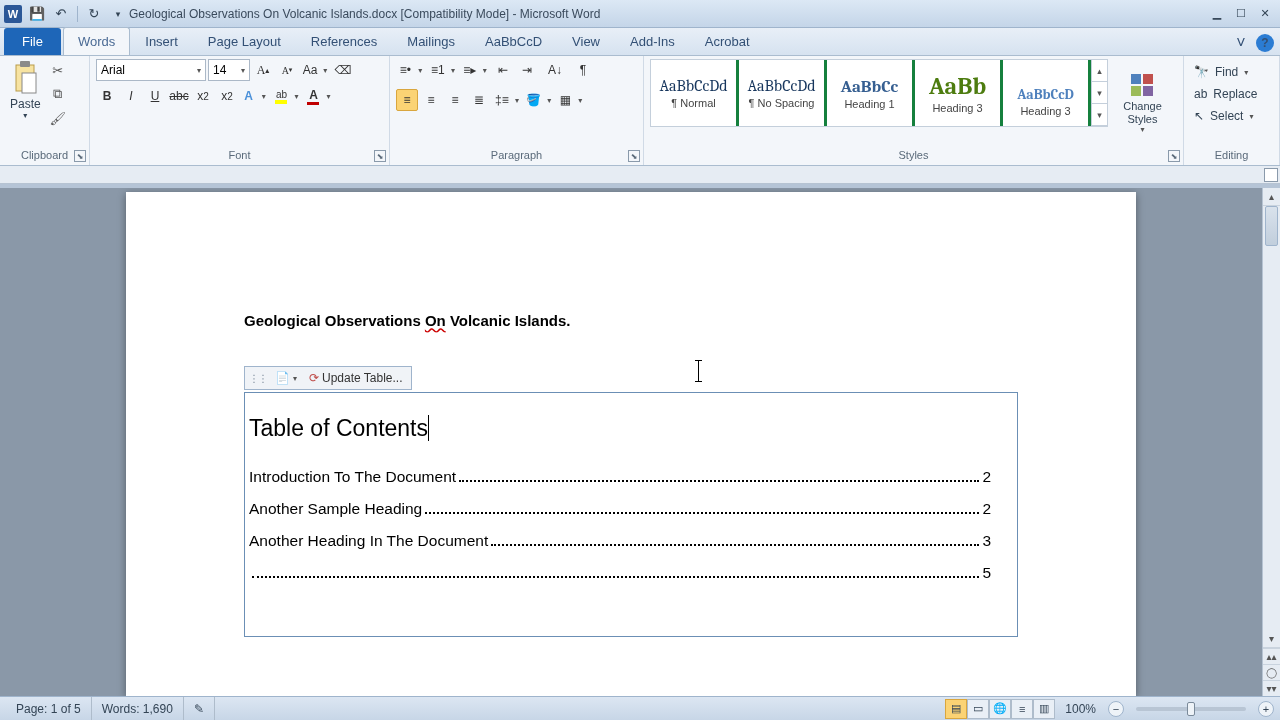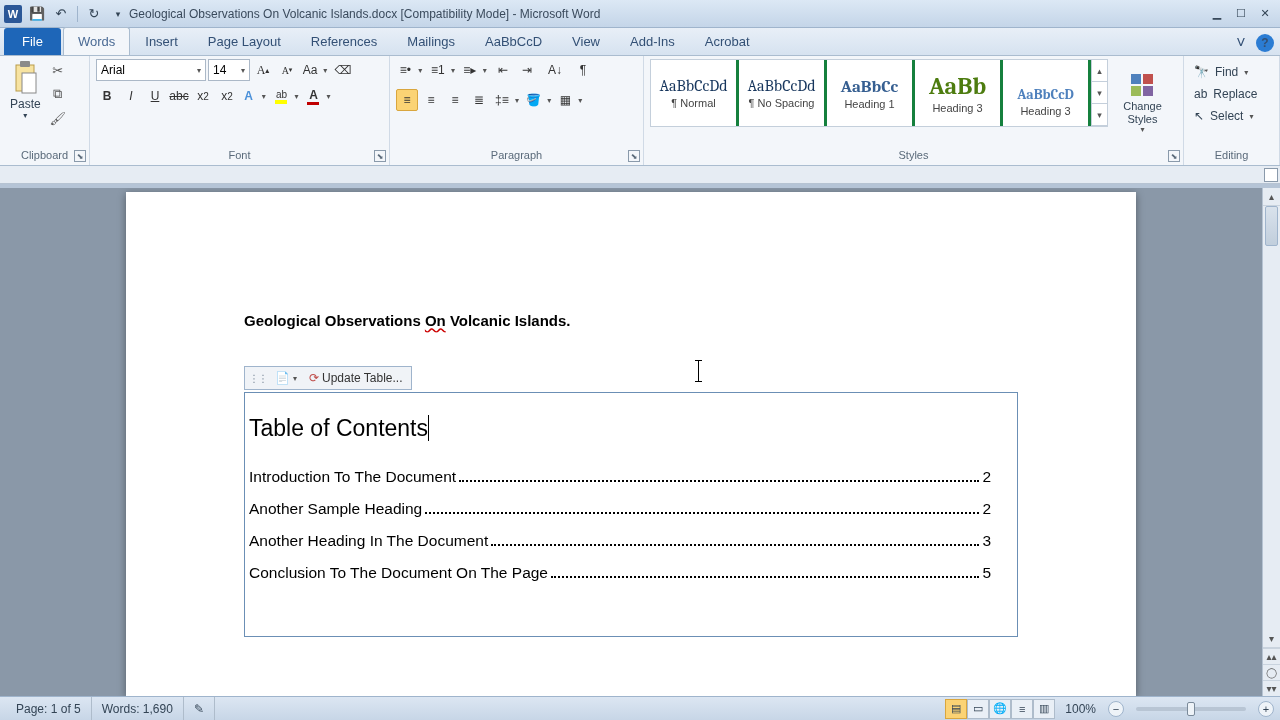--- a/index.html
+++ b/index.html
@@ -404,21 +404,20 @@
             <span class="txt">Another Sample Heading</span>
             <span class="dots"></span>
             <span class="pg">2</span>
           </div>
         <div class="toc-entry">
             <span class="txt">Another Heading In The Document</span>
             <span class="dots"></span>
             <span class="pg">3</span>
           </div>
         <div class="toc-entry">
-            <span class="txt">Conclusion To The Document On The Page</span>
             <span class="dots"></span>
             <span class="pg">5</span>
           </div>
       </div>
     </div>
   </div>
 </div>
 
 <div class="vscroll">
   <div class="arr">▴</div>

